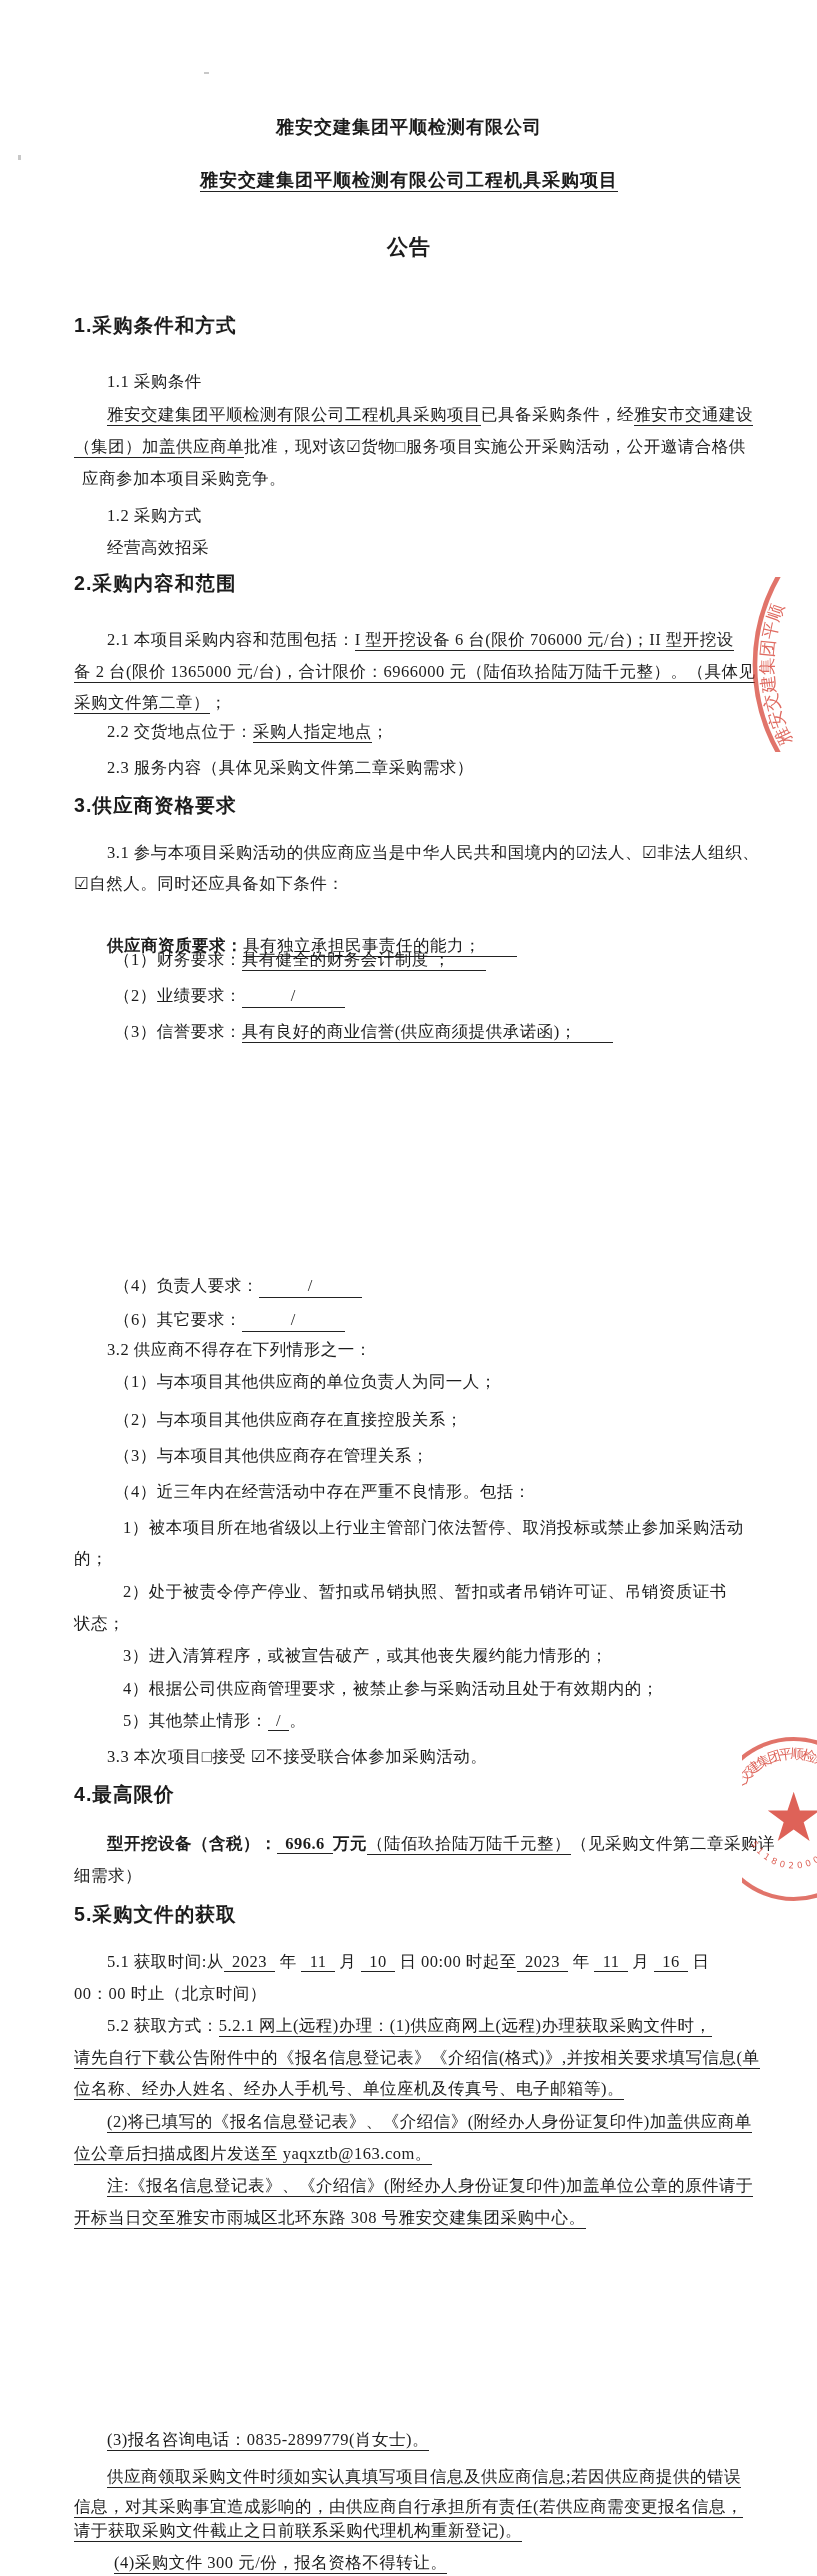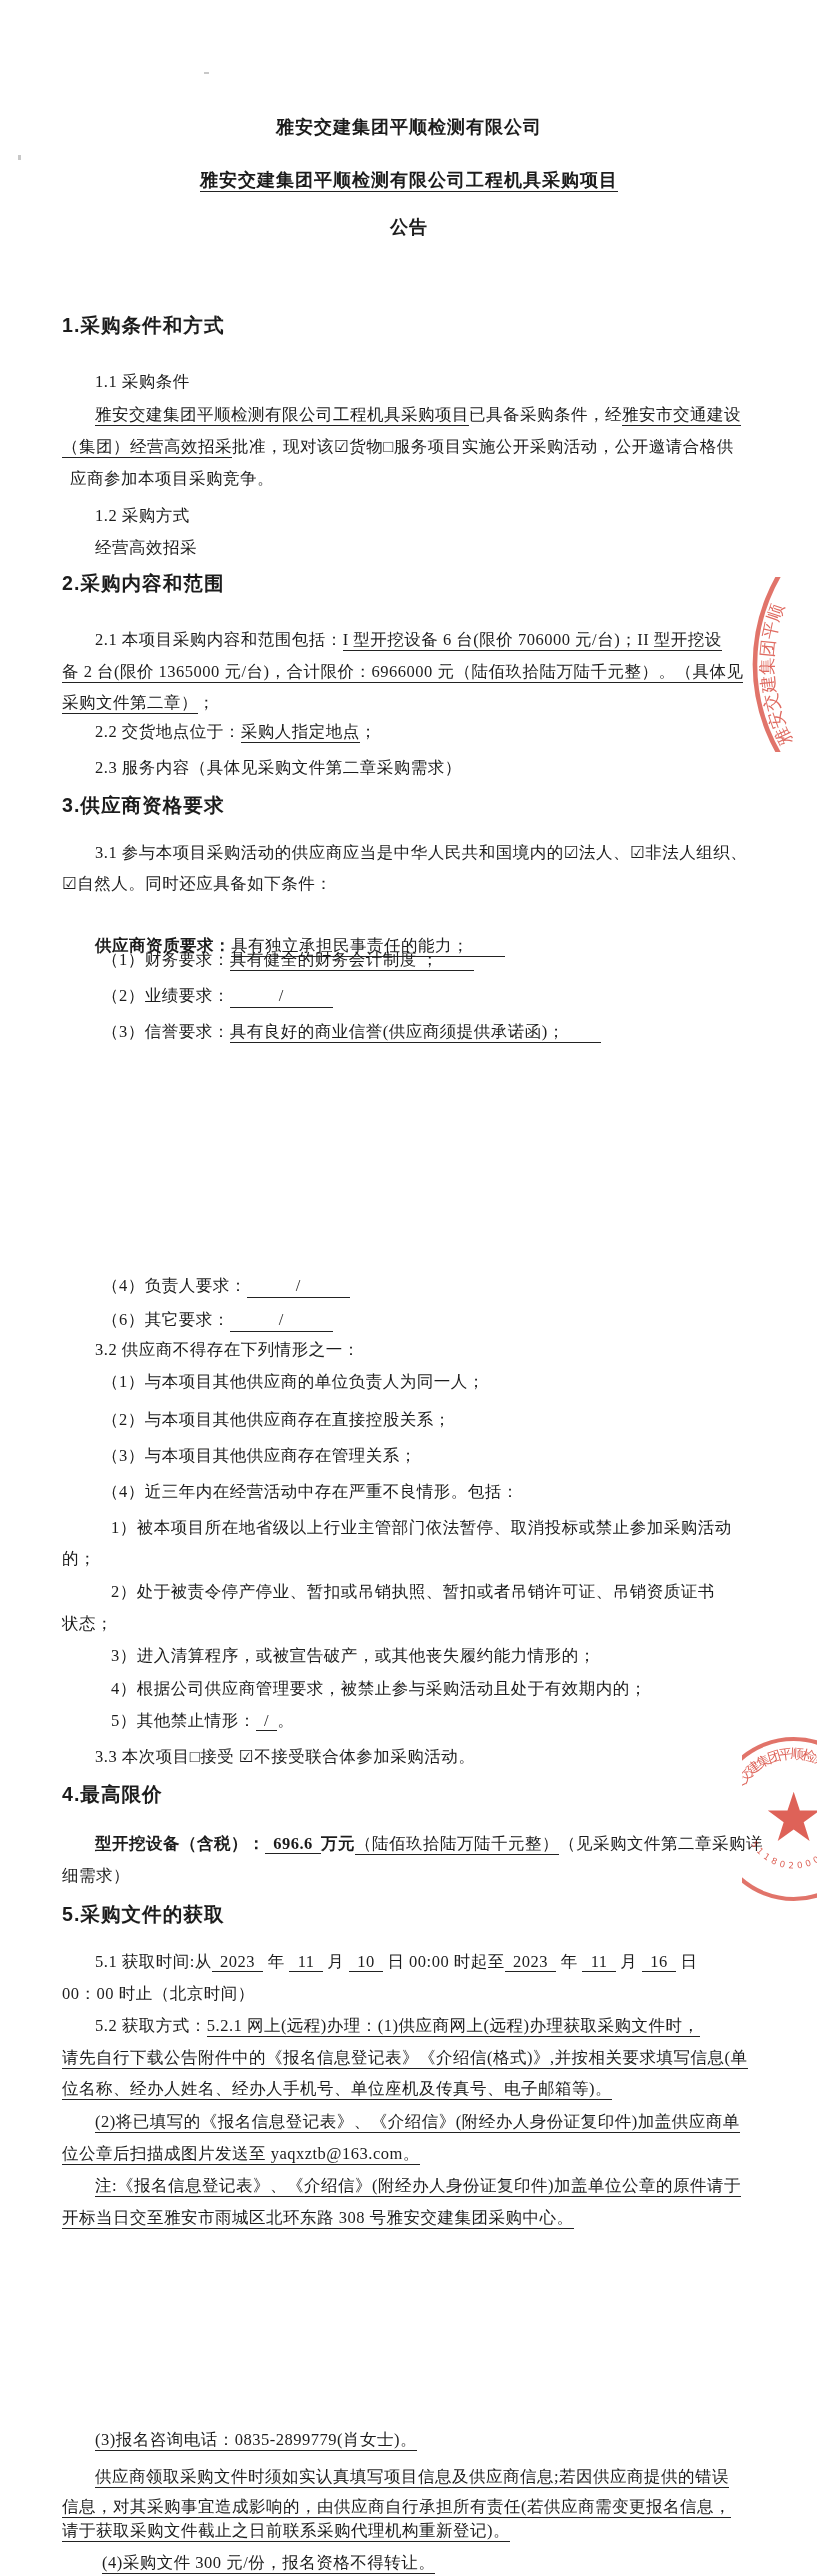--- a/index.html
+++ b/index.html
@@ -1,18 +1,18 @@
 <!DOCTYPE html>
 <html style="font-size:8.2px"><head>
 <meta charset="utf-8">
 <style>
   html,body{margin:0;padding:0;background:#e8e8e8;}
   #page{position:relative;width:818px;height:3467px;background:#ffffff;overflow:hidden;
         font-family:"Liberation Serif","DejaVu Serif",serif;color:#1c1c1c;}
-  .ln{position:absolute;left:62px;font-size:16.5px;line-height:1.2;white-space:nowrap;letter-spacing:0.5px;}
+  .ln{position:absolute;left:74px;font-size:16.5px;line-height:1.2;white-space:nowrap;letter-spacing:0.5px;}
   .ctr{left:0;width:818px;text-align:center;letter-spacing:1px;}
   .bold{font-weight:bold;}
   .hd{font-family:"Liberation Sans","DejaVu Sans",sans-serif;font-weight:bold;font-size:19.6px;letter-spacing:1px;}
   .ttl{font-family:"Liberation Sans","DejaVu Sans",sans-serif;font-weight:bold;font-size:18px;}
   .in2{padding-left:33px;}
   .in25{padding-left:40px;}
   .in3{padding-left:49px;}
   .u{border-bottom:1.5px solid #222;padding-bottom:1px;}
   .n{padding:0 8.2px;}
   .blank{display:inline-block;text-align:center;min-width:103px;}
@@ -24,26 +24,26 @@
 </head>
 <body>
 
 <div id="page">
 
   <div class="artifact" style="left:204px;top:72px;width:5.2px;height:2.1px;"></div>
   <div class="artifact" style="left:17.5px;top:155px;width:3.1px;height:5.2px;"></div>
 
   <div class="ln ctr ttl" style="top:117px;">雅安交建集团平顺检测有限公司</div>
   <div class="ln ctr ttl" style="top:170px;"><span class="u">雅安交建集团平顺检测有限公司工程机具采购项目</span></div>
-  <div class="ln ctr ttl" style="top:217px;font-size:18px;">公告</div>
+  <div class="ln ctr ttl" style="top:234px;font-size:21px;">公告</div>
 
   <div class="ln hd" style="top:314px;">1.采购条件和方式</div>
   <div class="ln in2" style="top:372px;">1.1  采购条件</div>
   <div class="ln in2" style="top:405px;"><span class="u">雅安交建集团平顺检测有限公司工程机具采购项目</span><span>已具备采购条件，经</span><span class="u">雅安市交通建设</span></div>
-  <div class="ln" style="top:437px;"><span class="u">（集团）经营高效招采</span><span>批准，现对该☑货物□服务项目实施公开采购活动，公开邀请合格供</span></div>
+  <div class="ln" style="top:437px;"><span class="u">（集团）加盖供应商单</span><span>批准，现对该☑货物□服务项目实施公开采购活动，公开邀请合格供</span></div>
   <div class="ln" style="top:469px;margin-left:8px;">应商参加本项目采购竞争。</div>
   <div class="ln in2" style="top:506px;">1.2 采购方式</div>
   <div class="ln in2" style="top:538px;">经营高效招采</div>
 
   <div class="ln hd" style="top:572px;">2.采购内容和范围</div>
   <div class="ln in2" style="top:630px;"><span>2.1 本项目采购内容和范围包括：</span><span class="u">I 型开挖设备 6 台(限价 706000 元/台)；II 型开挖设</span></div>
   <div class="ln" style="top:662px;"><span class="u">备 2 台(限价 1365000 元/台)，合计限价：6966000 元（陆佰玖拾陆万陆千元整）。（具体见</span></div>
   <div class="ln" style="top:693px;"><span class="u">采购文件第二章）</span><span>；</span></div>
   <div class="ln in2" style="top:722px;"><span>2.2 交货地点位于：</span><span class="u">采购人指定地点</span><span>；</span></div>
   <div class="ln in2" style="top:758px;">2.3 服务内容（具体见采购文件第二章采购需求）</div>

